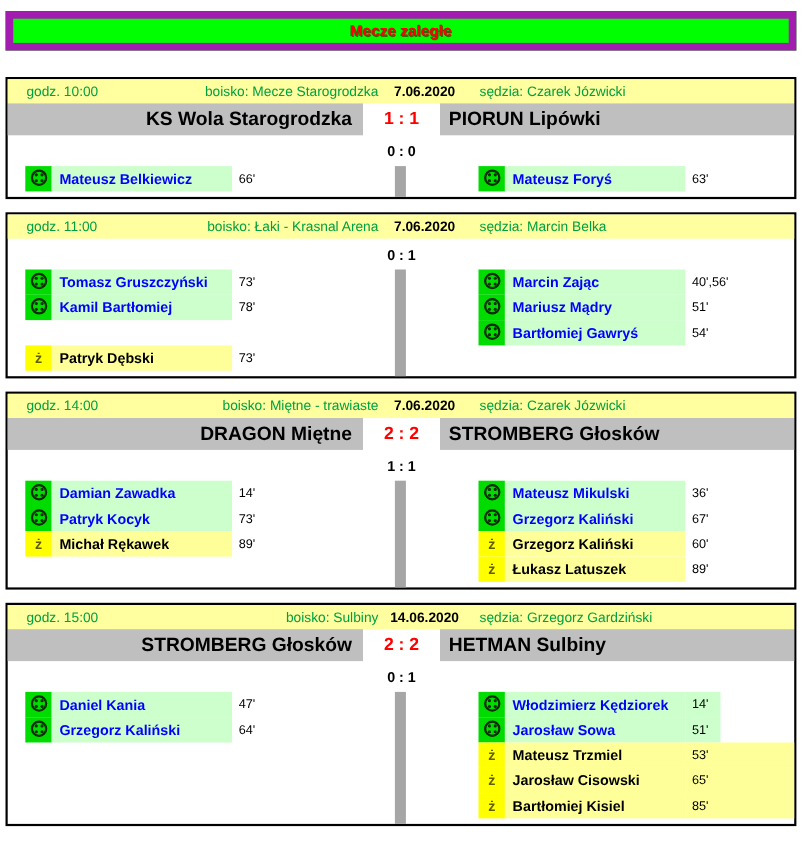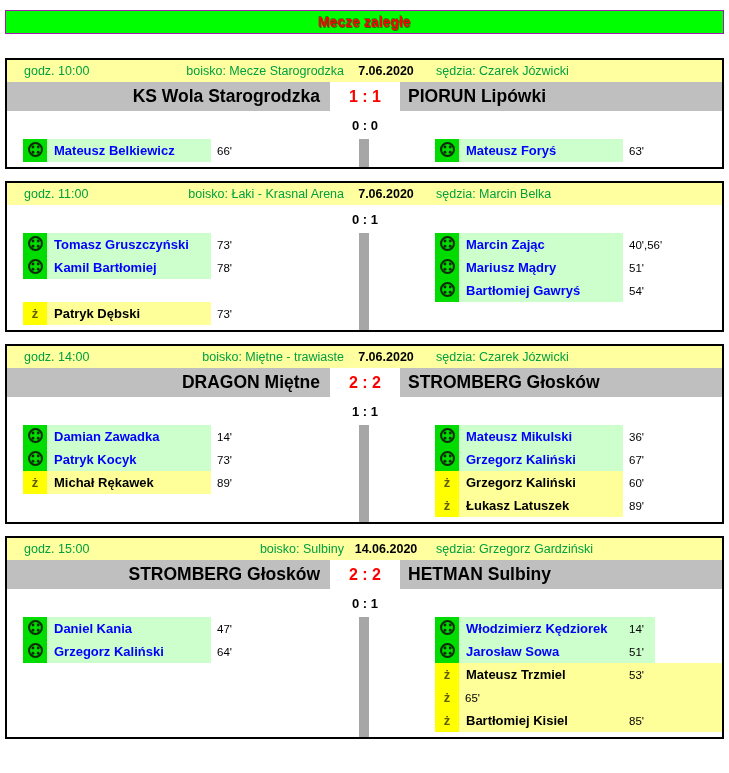--- a/index.html
+++ b/index.html
@@ -1,19 +1,19 @@
 <!DOCTYPE html>
 <html><head>
 <meta charset="utf-8">
 <style>
   html,body{margin:0;padding:0;background:#fff;}
   body{width:729px;font-family:"Liberation Sans",sans-serif;-webkit-font-smoothing:antialiased;}
   .title-bar{
     margin:10px 5px 0 5px;height:22px;line-height:22px;
-    background:var(--title-bg,#00FF00);border:1px solid #a21caf;
+    background:var(--title-bg,#00FF00);border:7px solid #a21caf;
     text-align:center;font-weight:bold;font-size:14px;color:var(--title-text,#FF0000);
     text-shadow:0.6px 0.6px 0 rgba(70,0,0,.55),-0.6px -0.6px 0 rgba(70,0,0,.45);
   }
   #matches{margin-top:24px;}
   .match{
     margin:0 5px 12px 5px;border:2px solid #000;background:#fff;
   }
   .mhdr{
     height:22px;background:var(--header-bg,#FFFFA0);
     display:flex;align-items:center;font-size:12.5px;color:var(--header-text,#00A040);
@@ -364,20 +364,21 @@
             <div class="ename">Jarosław Sowa</div>
             <div class="emin">51'</div>
           </div>
           <div class="erow card minfill">
             <div class="eicon">ż</div>
             <div class="ename">Mateusz Trzmiel</div>
             <div class="emin">53'</div>
           </div>
           <div class="erow card minfill">
             <div class="eicon">ż</div>
+            <div class="ename">Jarosław Cisowski</div>
             <div class="emin">65'</div>
           </div>
           <div class="erow card minfill">
             <div class="eicon">ż</div>
             <div class="ename">Bartłomiej Kisiel</div>
             <div class="emin">85'</div>
           </div>
         </div>
       </div>
     </div>

